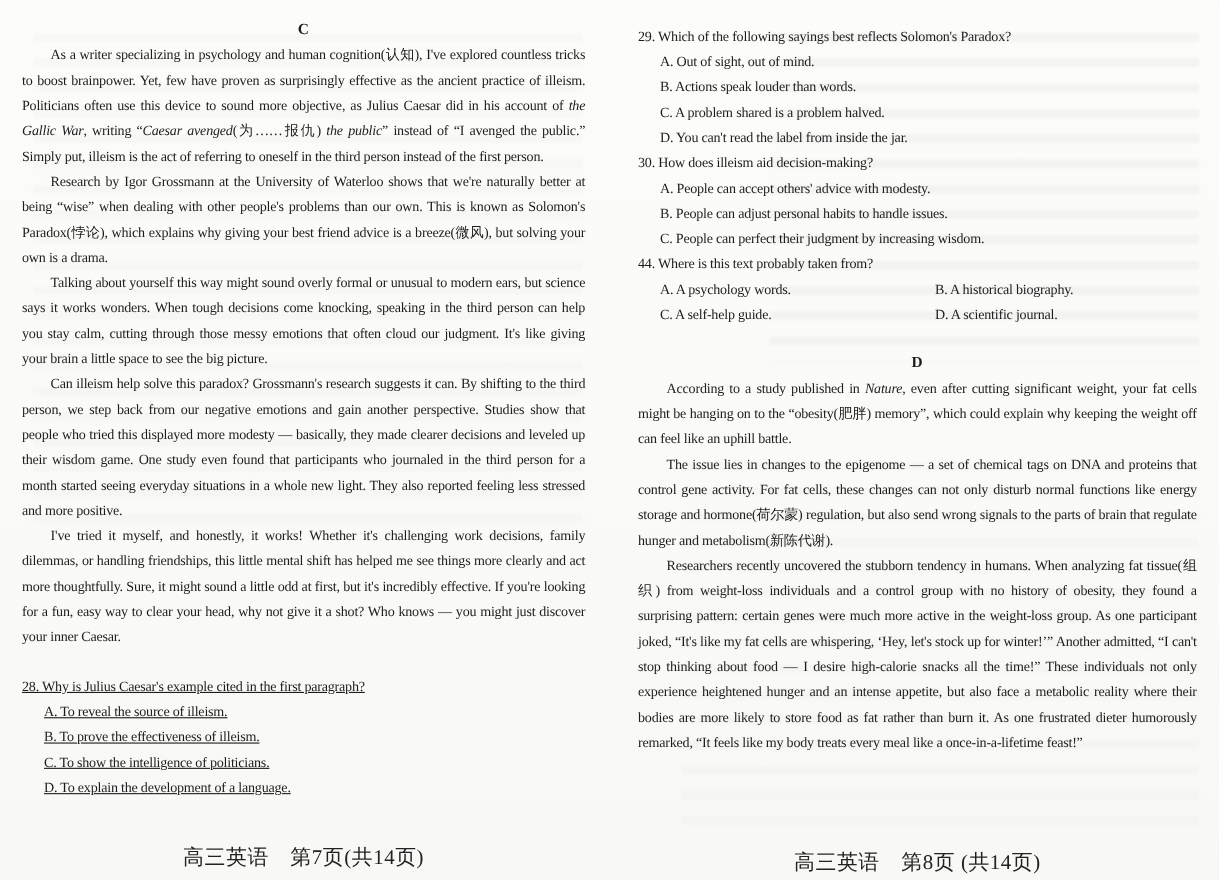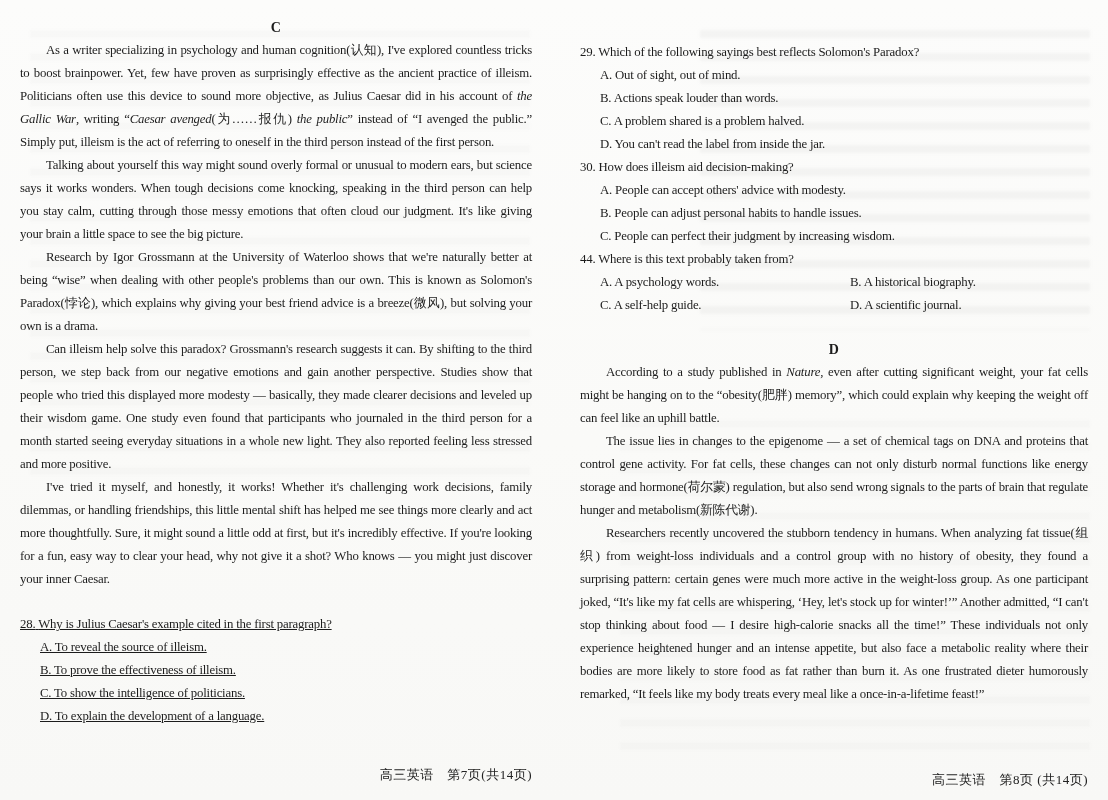--- a/index.html
+++ b/index.html
@@ -17,60 +17,60 @@
   .ghost{
     position:absolute;pointer-events:none;
     background:repeating-linear-gradient(180deg,rgba(110,110,112,0.055) 0px,rgba(110,110,112,0.055) 8px,rgba(0,0,0,0) 8px,rgba(0,0,0,0) 23px);
     filter:blur(1.6px);
   }
   .col{
     position:absolute;top:16px;
     font-size:12.8px;letter-spacing:-0.2px;line-height:23px;
   }
   .col-left{left:20px;width:512px;}
-  .col-right{left:580px;width:508px;top:22px;margin-top:19px;}
+  .col-right{left:580px;width:508px;top:22px;}
   .sec-heading{
     text-align:center;font-weight:bold;font-size:14px;
     line-height:23px;letter-spacing:0.5px;
   }
   .para{
     margin:0;text-align:justify;text-indent:26px;
   }
   .question{margin:0;}
   .q-first{margin-top:22px;text-decoration:underline;}
   .q-stem{white-space:nowrap;}
   .q-num{display:inline;}
   .opts{margin-left:20px;}
   .opt{white-space:nowrap;}
   .opts-2col{
     margin-left:20px;display:grid;grid-template-columns:250px 1fr;
   }
   .d-heading{margin-top:21px;}
   .footer{
-    position:absolute;text-align:right;
-    font-size:13px;letter-spacing:0.5px;color:#222;
+    position:absolute;text-align:center;
+    font-size:19px;letter-spacing:0.5px;color:#222;
   }
   .footer-left{left:20px;width:512px;top:766px;}
   .footer-right{left:580px;width:508px;top:771px;}
   i{font-style:italic;}
 </style>
 </head>
 <body>
 
 <div class="sheet">
 
   <div class="ghost" style="left:700px;top:30px;width:390px;height:300px;"></div>
   <div class="ghost" style="left:30px;top:30px;width:500px;height:460px;opacity:.55;"></div>
   <div class="ghost" style="left:620px;top:420px;width:470px;height:330px;opacity:.5;"></div>
 
   <div class="col col-left">
     <div class="sec-heading">C</div>
     <p class="para"><span>As a writer specializing in psychology and human cognition(认知), I've explored countless tricks to boost brainpower. Yet, few have proven as surprisingly effective as the ancient practice of illeism. Politicians often use this device to sound more objective, as Julius Caesar did in his account of </span><i>the Gallic War</i><span>, writing “</span><i>Caesar avenged</i><span>(为……报仇) </span><i>the public</i><span>” instead of “I avenged the public.” Simply put, illeism is the act of referring to oneself in the third person instead of the first person.</span></p>
+    <p class="para"><span>Research by Igor Grossmann at the University of Waterloo shows that we're naturally better at being “wise” when dealing with other people's problems than our own. This is known as Solomon's Paradox(悖论), which explains why giving your best friend advice is a breeze(微风), but solving your own is a drama.</span></p>
     <p class="para"><span>Talking about yourself this way might sound overly formal or unusual to modern ears, but science says it works wonders. When tough decisions come knocking, speaking in the third person can help you stay calm, cutting through those messy emotions that often cloud our judgment. It's like giving your brain a little space to see the big picture.</span></p>
-    <p class="para"><span>Research by Igor Grossmann at the University of Waterloo shows that we're naturally better at being “wise” when dealing with other people's problems than our own. This is known as Solomon's Paradox(悖论), which explains why giving your best friend advice is a breeze(微风), but solving your own is a drama.</span></p>
     <p class="para"><span>Can illeism help solve this paradox? Grossmann's research suggests it can. By shifting to the third person, we step back from our negative emotions and gain another perspective. Studies show that people who tried this displayed more modesty — basically, they made clearer decisions and leveled up their wisdom game. One study even found that participants who journaled in the third person for a month started seeing everyday situations in a whole new light. They also reported feeling less stressed and more positive.</span></p>
     <p class="para"><span>I've tried it myself, and honestly, it works! Whether it's challenging work decisions, family dilemmas, or handling friendships, this little mental shift has helped me see things more clearly and act more thoughtfully. Sure, it might sound a little odd at first, but it's incredibly effective. If you're looking for a fun, easy way to clear your head, why not give it a shot? Who knows — you might just discover your inner Caesar.</span></p>
 
     <div class="question q-first">
       <div class="q-stem"><span class="q-num">28.</span> <span>Why is Julius Caesar's example cited in the first paragraph?</span></div>
       <div class="opts">
         <div class="opt">A. To reveal the source of illeism.</div>
         <div class="opt">B. To prove the effectiveness of illeism.</div>
         <div class="opt">C. To show the intelligence of politicians.</div>
         <div class="opt">D. To explain the development of a language.</div>

